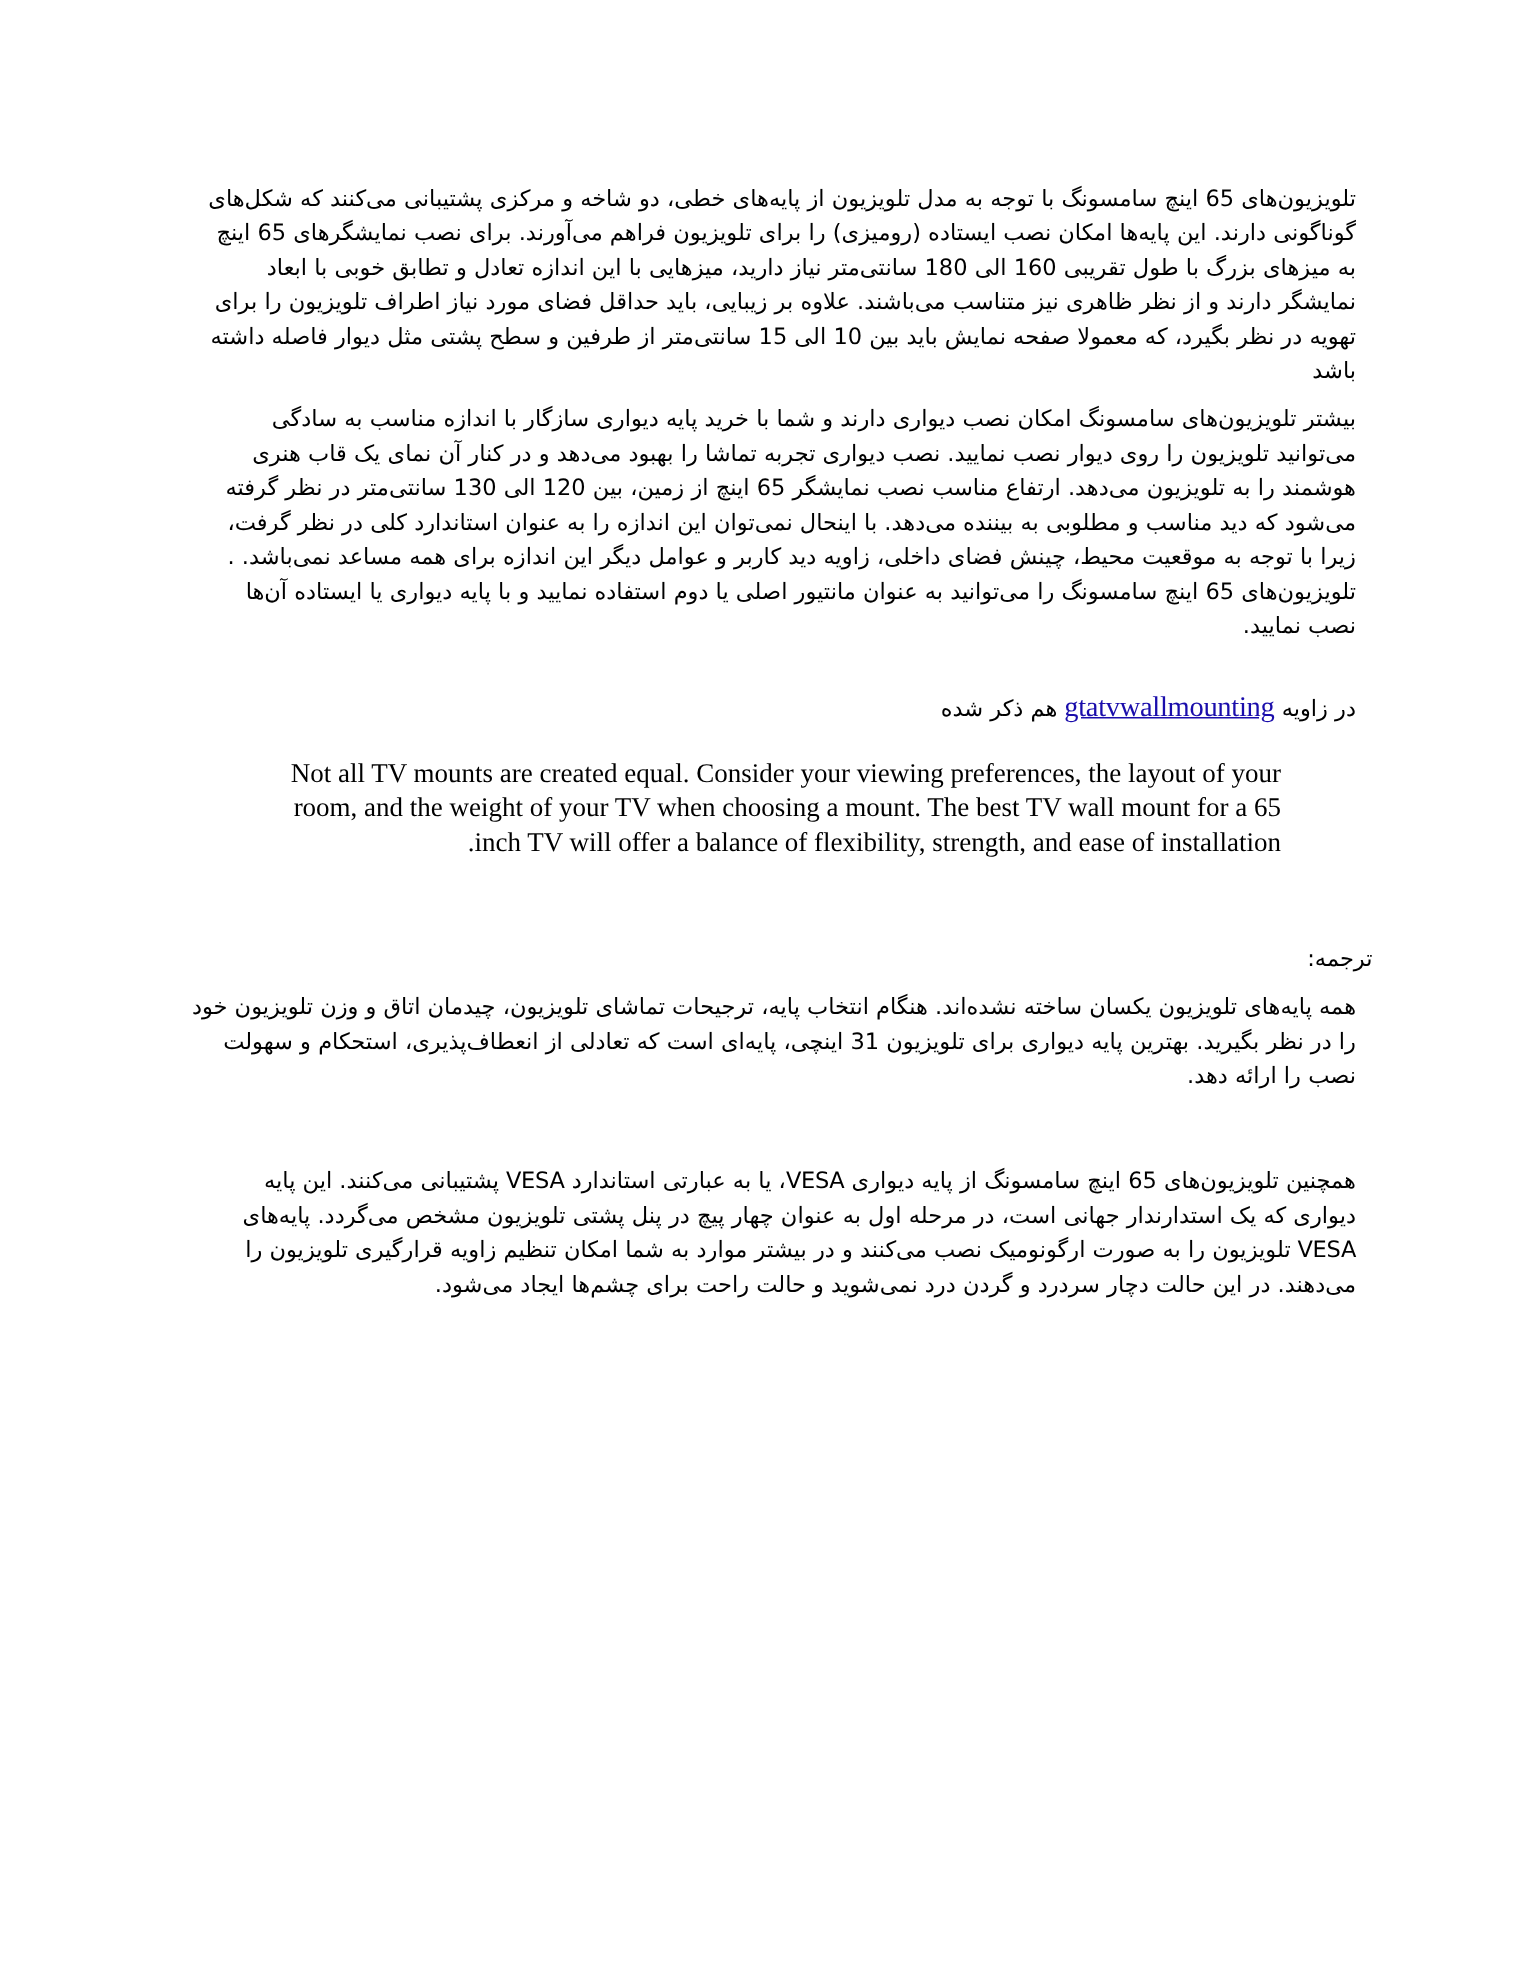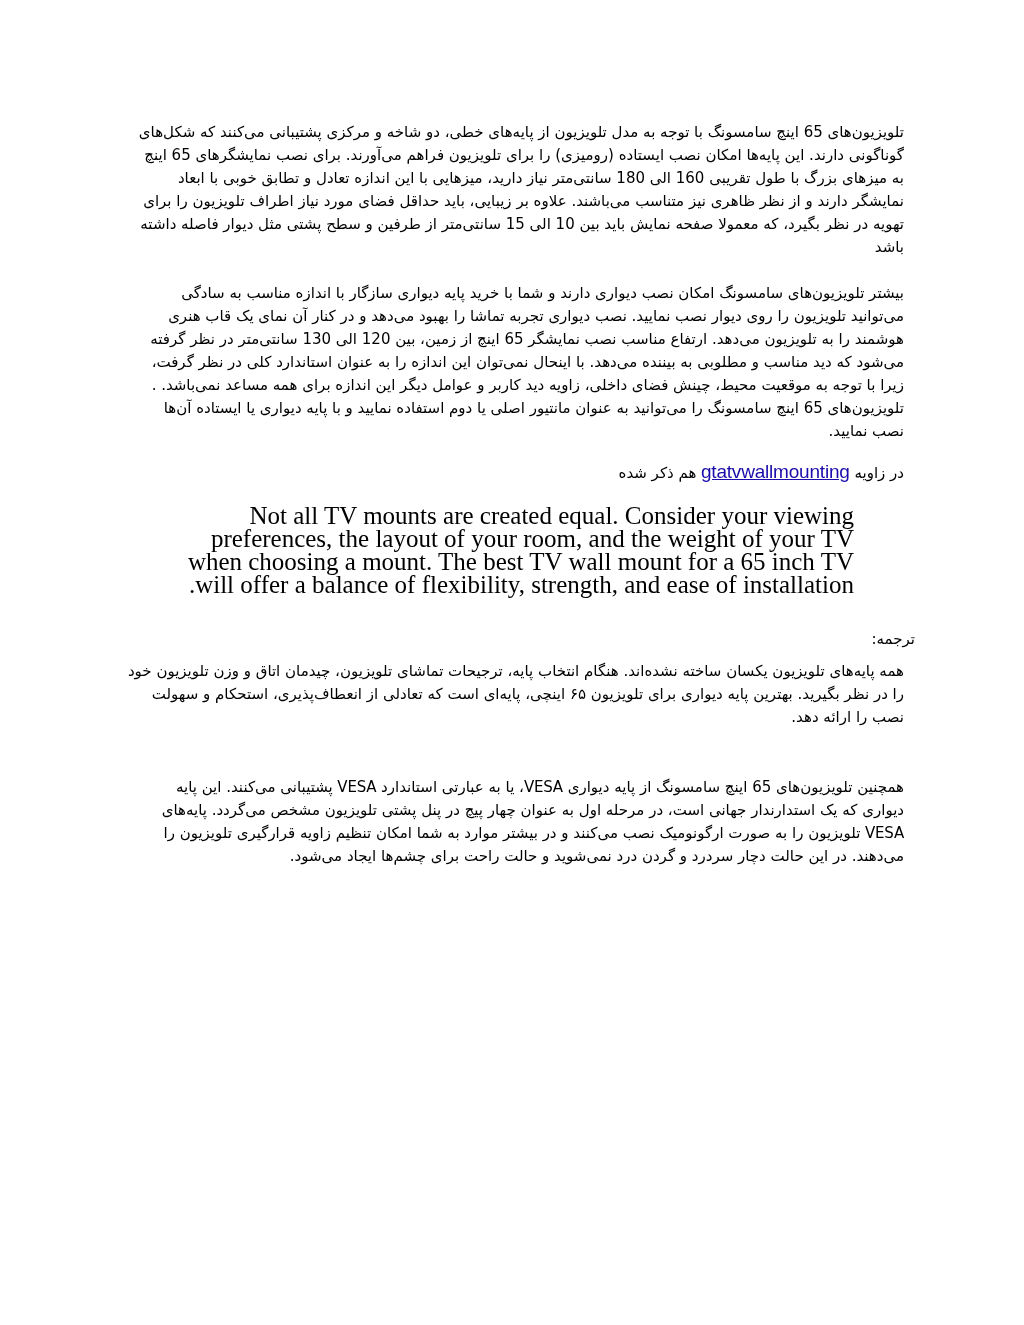--- a/index.html
+++ b/index.html
@@ -10,36 +10,36 @@
       direction: rtl;
       text-align: right;
       font-family: "DejaVu Sans", sans-serif;
       font-size: 15px;
       line-height: 23px;
       color: #000;
       word-spacing: 0px;
       letter-spacing: -0.2px;
     }
     .p1 { top: 121px; left: 128px; width: 776px; }
-    .p2 { top: 282px; left: 140px; width: 764px; }
+    .p2 { top: 268px; left: 140px; width: 764px; }
     .p3 { top: 460px; left: 560px; width: 344px; }
     .en {
       position: absolute;
       direction: rtl;
       text-align: right;
       font-family: "Liberation Serif", serif;
-      font-size: 25px;
+      font-size: 18px;
       line-height: 23px;
       color: #000;
       top: 504px; left: 170px; width: 684px;
     }
     .p5 { top: 617px; left: 700px; width: 204px; }
     .p6 { top: 660px; left: 120px; width: 784px; }
     .p7 { top: 776px; left: 130px; width: 774px; }
-    .link { color: #1a0dab; text-decoration: underline; font-family: Liberation Sans, sans-serif; font-size: 19px; direction: ltr; unicode-bidi: embed; }
+    .link { color: #1a0dab; text-decoration: underline; font-family: Liberation Serif, serif; font-size: 19px; direction: ltr; unicode-bidi: embed; }
     .link-pre, .link-post { }
   </style>
 </head>
 <body>
 
 <div class="page">
 
   <p class="fa p1" style="margin:0">تلویزیون‌های 65 اینچ سامسونگ با توجه به مدل تلویزیون از پایه‌های خطی، دو شاخه و مرکزی پشتیبانی می‌کنند که شکل‌های گوناگونی دارند. این پایه‌ها امکان نصب ایستاده (رومیزی) را برای تلویزیون فراهم می‌آورند. برای نصب نمایشگرهای 65 اینچ به میزهای بزرگ با طول تقریبی 160 الی 180 سانتی‌متر نیاز دارید، میزهایی با این اندازه تعادل و تطابق خوبی با ابعاد نمایشگر دارند و از نظر ظاهری نیز متناسب می‌باشند. علاوه بر زیبایی، باید حداقل فضای مورد نیاز اطراف تلویزیون را برای تهویه در نظر بگیرد، که معمولا صفحه نمایش باید بین 10 الی 15 سانتی‌متر از طرفین و سطح پشتی مثل دیوار فاصله داشته باشد</p>
 
   <p class="fa p2" style="margin:0">بیشتر تلویزیون‌های سامسونگ امکان نصب دیواری دارند و شما با خرید پایه دیواری سازگار با اندازه مناسب به سادگی می‌توانید تلویزیون را روی دیوار نصب نمایید. نصب دیواری تجربه تماشا را بهبود می‌دهد و در کنار آن نمای یک قاب هنری هوشمند را به تلویزیون می‌دهد. ارتفاع مناسب نصب نمایشگر 65 اینچ از زمین، بین 120 الی 130 سانتی‌متر در نظر گرفته می‌شود که دید مناسب و مطلوبی به بیننده می‌دهد. با اینحال نمی‌توان این اندازه را به عنوان استاندارد کلی در نظر گرفت، زیرا با توجه به موقعیت محیط، چینش فضای داخلی، زاویه دید کاربر و عوامل دیگر این اندازه برای همه مساعد نمی‌باشد. . تلویزیون‌های 65 اینچ سامسونگ را می‌توانید به عنوان مانتیور اصلی یا دوم استفاده نمایید و با پایه دیواری یا ایستاده آن‌ها نصب نمایید.</p>
@@ -47,17 +47,17 @@
   <p class="fa p3" style="margin:0">
     <span class="link-pre">در زاویه</span>
     <a class="link"> gtatvwallmounting</a>
     <span class="link-post">هم ذکر شده</span>
   </p>
 
   <p class="en" style="margin:0">Not all TV mounts are created equal. Consider your viewing preferences, the layout of your room, and the weight of your TV when choosing a mount. The best TV wall mount for a 65 inch TV will offer a balance of flexibility, strength, and ease of installation.</p>
 
   <p class="fa p5" style="margin:11px">ترجمه:</p>
 
-  <p class="fa p6" style="margin:0">همه پایه‌های تلویزیون یکسان ساخته نشده‌اند. هنگام انتخاب پایه، ترجیحات تماشای تلویزیون، چیدمان اتاق و وزن تلویزیون خود را در نظر بگیرید. بهترین پایه دیواری برای تلویزیون ۶۵ اینچی، پایه‌ای است که تعادلی از انعطاف‌پذیری، استحکام و سهولت نصب را ارائه دهد.</p>
+  <p class="fa p6" style="margin:0">همه پایه‌های تلویزیون یکسان ساخته نشده‌اند. هنگام انتخاب پایه، ترجیحات تماشای تلویزیون، چیدمان اتاق و وزن تلویزیون خود را در نظر بگیرید. بهترین پایه دیواری برای تلویزیون 31 اینچی، پایه‌ای است که تعادلی از انعطاف‌پذیری، استحکام و سهولت نصب را ارائه دهد.</p>
 
   <p class="fa p7" style="margin:0">همچنین تلویزیون‌های 65 اینچ سامسونگ از پایه دیواری VESA، یا به عبارتی استاندارد VESA پشتیبانی می‌کنند. این پایه دیواری که یک استدارندار جهانی است، در مرحله اول به عنوان چهار پیچ در پنل پشتی تلویزیون مشخص می‌گردد. پایه‌های VESA تلویزیون را به صورت ارگونومیک نصب می‌کنند و در بیشتر موارد به شما امکان تنظیم زاویه قرارگیری تلویزیون را می‌دهند. در این حالت دچار سردرد و گردن درد نمی‌شوید و حالت راحت برای چشم‌ها ایجاد می‌شود.</p>
 
 </div>
 
 </body></html>

